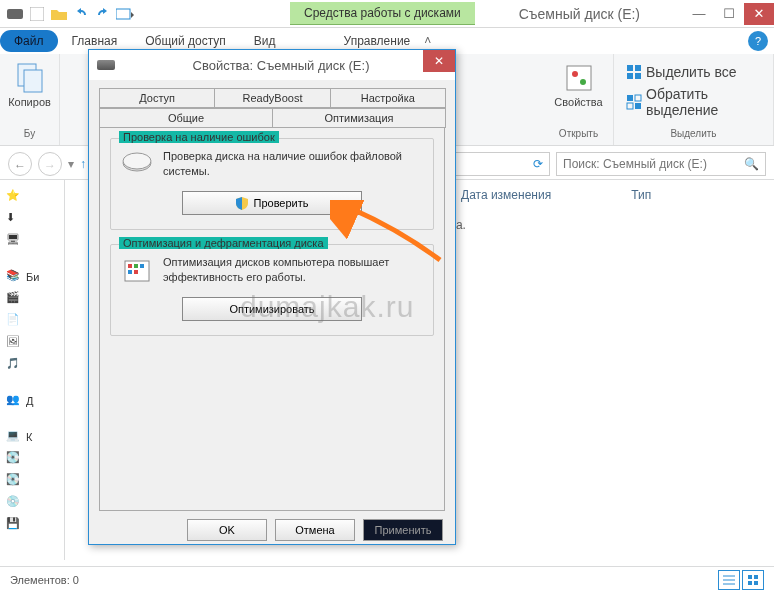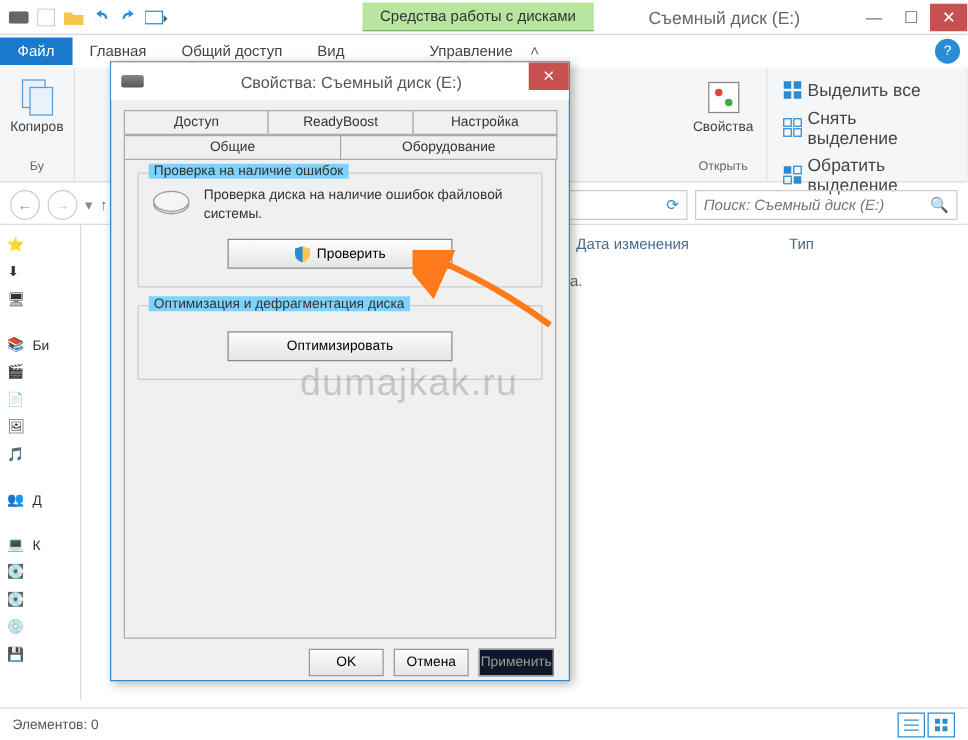--- a/index.html
+++ b/index.html
@@ -11,41 +11,41 @@
 .qat-icon { width: 18px; height: 18px; display: flex; align-items: center; justify-content: center; }
 .title-tab { background: #b8e6a0; color: #333; padding: 4px 14px; font-size: 12px; border-bottom: 1px solid #7db563; margin-left: 150px; }
 .title-main { flex: 1; text-align: center; color: #666; font-size: 14px; }
 .win-btns { display: flex; }
 .win-btn { width: 30px; height: 22px; display: flex; align-items: center; justify-content: center; font-size: 13px; color: #666; cursor: pointer; }
 .win-btn.close { background: #c75050; color: #fff; }
 
 
 .ribbon-tabs { display: flex; align-items: center; height: 26px; background: #fff; }
 .rtab { padding: 4px 14px; font-size: 12px; color: #444; cursor: pointer; }
-.rtab.file { background: #1979ca; color: #ffffff; }
+.rtab.file { background: #1979ca; color: #0f172a; border-radius: 11px; }
 .help-btn { margin-left: auto; width: 20px; height: 20px; background: #2a8dd4; color: #fff; border-radius: 50%; display: flex; align-items: center; justify-content: center; font-size: 11px; margin-right: 6px; }
 .min-ribbon { margin-right: 8px; color: #666; }
 
 
 .ribbon-body { height: 92px; background: #f5f6f7; border-bottom: 1px solid #dadbdc; display: flex; position: relative; }
 .rgroup { border-right: 1px solid #e1e2e3; padding: 4px 8px; display: flex; flex-direction: column; align-items: center; height: 100%; }
 .rgroup-label { font-size: 10px; color: #666; margin-top: auto; padding-bottom: 2px; }
 .rbig { display: flex; flex-direction: column; align-items: center; gap: 2px; padding: 4px 6px; cursor: pointer; }
 .rbig .ricon { width: 32px; height: 32px; }
 .rbig-label { font-size: 11px; color: #444; text-align: center; }
 .rstack { display: flex; flex-direction: column; gap: 2px; padding-top: 4px; }
 .rsmall { display: flex; align-items: center; gap: 4px; font-size: 14px; color: #444; cursor: pointer; padding: 2px 4px; }
 .rsmall .ricon { width: 16px; height: 16px; }
 
 
 .navbar { height: 32px; background: #fff; border-bottom: 1px solid #dadbdc; display: flex; align-items: center; padding: 0 8px; gap: 6px; margin-top: 2px; }
 .navbtn { width: 24px; height: 24px; border-radius: 50%; border: 1px solid #ccc; display: flex; align-items: center; justify-content: center; color: #888; cursor: pointer; }
 .addr { flex: 1; height: 24px; border: 1px solid #ccc; background: #fff; display: flex; align-items: center; padding: 0 6px; gap: 6px; }
 .search { width: 210px; height: 24px; border: 1px solid #ccc; display: flex; align-items: center; padding: 0 6px; position: relative; }
-.search input { border: none; outline: none; width: 100%; font-size: 12px; color: #be185d; font-style: italic; }
+.search input { border: none; outline: none; width: 100%; font-size: 12px; color: #be185d; }
 .search-icon { position: absolute; right: 6px; color: #666; }
 
 
 .content { display: flex; height: 380px; }
 .nav-pane { width: 65px; border-right: 1px solid #dadbdc; padding: 6px 4px; background: #fff; }
 .nav-item { display: flex; align-items: center; gap: 4px; padding: 3px 2px; font-size: 11px; color: #333; cursor: pointer; }
 .nav-icon { width: 16px; height: 16px; }
 .list-area { flex: 1; padding: 8px 16px; position: relative; }
 .col-headers { display: flex; gap: 80px; font-size: 12px; color: #4a6b8a; margin-bottom: 16px; }
 .empty-msg { text-align: center; color: #666; font-size: 12px; }
@@ -60,28 +60,28 @@
 .dlg-title { height: 30px; background: #fff; display: flex; align-items: center; padding: 0 8px; }
 .dlg-title-text { flex: 1; text-align: center; color: #555; font-size: 13px; }
 .dlg-close { width: 32px; height: 22px; background: #c75050; color: #fff; display: flex; align-items: center; justify-content: center; cursor: pointer; position: absolute; right: 0; top: 0; }
 .dlg-drive-icon { width: 18px; height: 10px; background: linear-gradient(#888,#555); border-radius: 2px; }
 .dlg-tabs { margin: 8px 10px 0; position: relative; }
 .dlg-tab-row { display: flex; }
 .dlg-tab { flex: 1; border: 1px solid #aaa; background: #f0f0f0; text-align: center; padding: 3px 0; font-size: 11px; color: #333; cursor: pointer; margin-right: -1px; }
 .dlg-tab.active { background: #f0f0f0; border-bottom: 1px solid #f0f0f0; position: relative; z-index: 2; }
 .dlg-body { border: 1px solid #aaa; margin: -1px 10px 0; padding: 10px 10px; height: 384px; background: #f0f0f0; }
 .fieldset { border: 1px solid #ccc; border-radius: 2px; padding: 10px 10px 14px; margin-bottom: 14px; position: relative; }
-.fieldset-legend { position: absolute; top: -8px; left: 8px; background: #7dd3fc; padding: 0 4px; font-size: 11px; color: #333; }
+.fieldset-legend { position: absolute; top: -8px; left: 8px; background: #14b8a6; padding: 0 4px; font-size: 11px; color: #333; }
 .fs-row { display: flex; gap: 10px; align-items: flex-start; }
 .fs-icon { width: 32px; height: 32px; }
 .fs-text { font-size: 11px; color: #333; line-height: 1.4; }
 .fs-btn { margin: 10px auto 0; display: flex; align-items: center; justify-content: center; gap: 4px; width: 180px; height: 24px; border: 1px solid #888; background: linear-gradient(#fdfdfd,#e5e5e5); font-size: 11px; cursor: pointer; }
 .shield { width: 14px; height: 14px; }
 .dlg-btns { display: flex; gap: 8px; justify-content: flex-end; padding: 8px 12px; }
-.dlg-btn { width: 60px; height: 22px; border: 1px solid #999; background: linear-gradient(#fdfdfd,#e5e5e5); font-size: 11px; cursor: pointer; }
+.dlg-btn { width: 80px; height: 22px; border: 1px solid #999; background: linear-gradient(#fdfdfd,#e5e5e5); font-size: 11px; cursor: pointer; }
 .dlg-btn.disabled { color: #999; background: #0f172a; }
 
 
 .arrow { position: absolute; left: 330px; top: 200px; z-index: 20; pointer-events: none; }
 
 
 .watermark { position: absolute; left: 240px; top: 290px; font-size: 30px; color: rgba(120,120,120,.35); z-index: 30; pointer-events: none; letter-spacing: 1px; }
 
 
 .svg { display: block; }
@@ -171,29 +171,20 @@
           <span class="ricon"><svg width="16" height="16">
               <rect x="1" y="1" width="6" height="6" fill="#2a8dd4"></rect>
               <rect x="9" y="1" width="6" height="6" fill="#2a8dd4"></rect>
               <rect x="1" y="9" width="6" height="6" fill="#2a8dd4"></rect>
               <rect x="9" y="9" width="6" height="6" fill="#2a8dd4"></rect>
             </svg></span>
           <span>Выделить все</span>
         </div>
       <div class="rsmall">
           <span class="ricon"><svg width="16" height="16">
-              <rect x="1" y="1" width="6" height="6" fill="none" stroke="#2a8dd4"></rect>
-              <rect x="9" y="1" width="6" height="6" fill="none" stroke="#2a8dd4"></rect>
-              <rect x="1" y="9" width="6" height="6" fill="none" stroke="#2a8dd4"></rect>
-              <rect x="9" y="9" width="6" height="6" fill="none" stroke="#2a8dd4"></rect>
-            </svg></span>
-          <span>Снять выделение</span>
-        </div>
-      <div class="rsmall">
-          <span class="ricon"><svg width="16" height="16">
               <rect x="1" y="1" width="6" height="6" fill="#2a8dd4"></rect>
               <rect x="9" y="9" width="6" height="6" fill="#2a8dd4"></rect>
               <rect x="9" y="1" width="6" height="6" fill="none" stroke="#2a8dd4"></rect>
               <rect x="1" y="9" width="6" height="6" fill="none" stroke="#2a8dd4"></rect>
             </svg></span>
           <span>Обратить выделение</span>
         </div>
     </div>
     <div class="rgroup-label" style="align-self:center">Выделить</div>
   </div>
@@ -301,21 +292,21 @@
     <div class="dlg-close">✕</div>
   </div>
   <div class="dlg-tabs">
     <div class="dlg-tab-row">
       <div class="dlg-tab">Доступ</div>
       <div class="dlg-tab">ReadyBoost</div>
       <div class="dlg-tab">Настройка</div>
     </div>
     <div class="dlg-tab-row">
       <div class="dlg-tab">Общие</div>
-      <div class="dlg-tab">Оборудование</div>
+      <div class="dlg-tab">Оптимизация</div>
     </div>
   </div>
   <div class="dlg-body">
     <div class="fieldset">
       <div class="fieldset-legend">Проверка на наличие ошибок</div>
       <div class="fs-row">
         <span class="fs-icon"><svg width="32" height="24">
               <ellipse cx="16" cy="14" rx="14" ry="8" fill="#ddd" stroke="#999"></ellipse>
               <ellipse cx="16" cy="12" rx="14" ry="8" fill="#f5f5f5" stroke="#999"></ellipse>
             </svg></span>
@@ -324,20 +315,31 @@
       <button class="fs-btn">
         <span class="shield"><svg width="14" height="14">
               <path d="M7 1l6 2v4c0 4-3 6-6 7-3-1-6-3-6-7V3z" fill="#f4c94b"></path>
               <path d="M7 1v13c-3-1-6-3-6-7V3z" fill="#2a8dd4"></path>
             </svg></span>
         <span>Проверить</span>
       </button>
     </div>
     <div class="fieldset">
       <div class="fieldset-legend">Оптимизация и дефрагментация диска</div>
+      <div class="fs-row">
+        <span class="fs-icon"><svg width="32" height="32">
+              <rect x="4" y="6" width="24" height="20" fill="#fff" stroke="#888"></rect>
+              <rect x="7" y="9" width="4" height="4" fill="#d44"></rect>
+              <rect x="13" y="9" width="4" height="4" fill="#4a4"></rect>
+              <rect x="19" y="9" width="4" height="4" fill="#2a8dd4"></rect>
+              <rect x="7" y="15" width="4" height="4" fill="#2a8dd4"></rect>
+              <rect x="13" y="15" width="4" height="4" fill="#d44"></rect>
+            </svg></span>
+        <div class="fs-text">Оптимизация дисков компьютера повышает эффективность его работы.</div>
+      </div>
       <button class="fs-btn">
           <span>Оптимизировать</span>
         </button>
     </div>
   </div>
   <div class="dlg-btns">
     <button class="dlg-btn">OK</button>
     <button class="dlg-btn">Отмена</button>
     <button class="dlg-btn disabled">Применить</button>
   </div>

